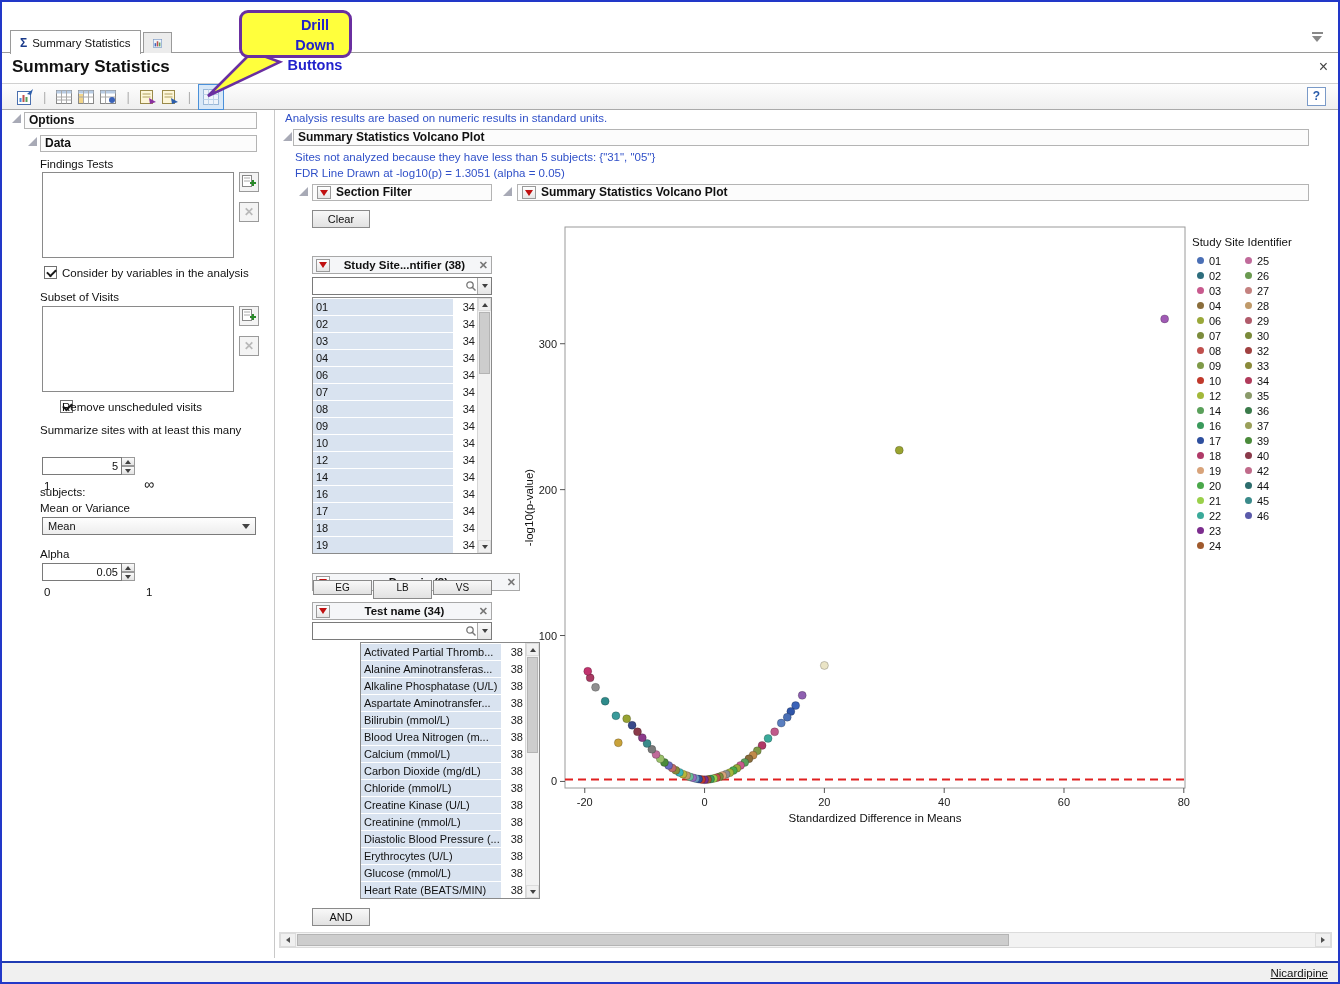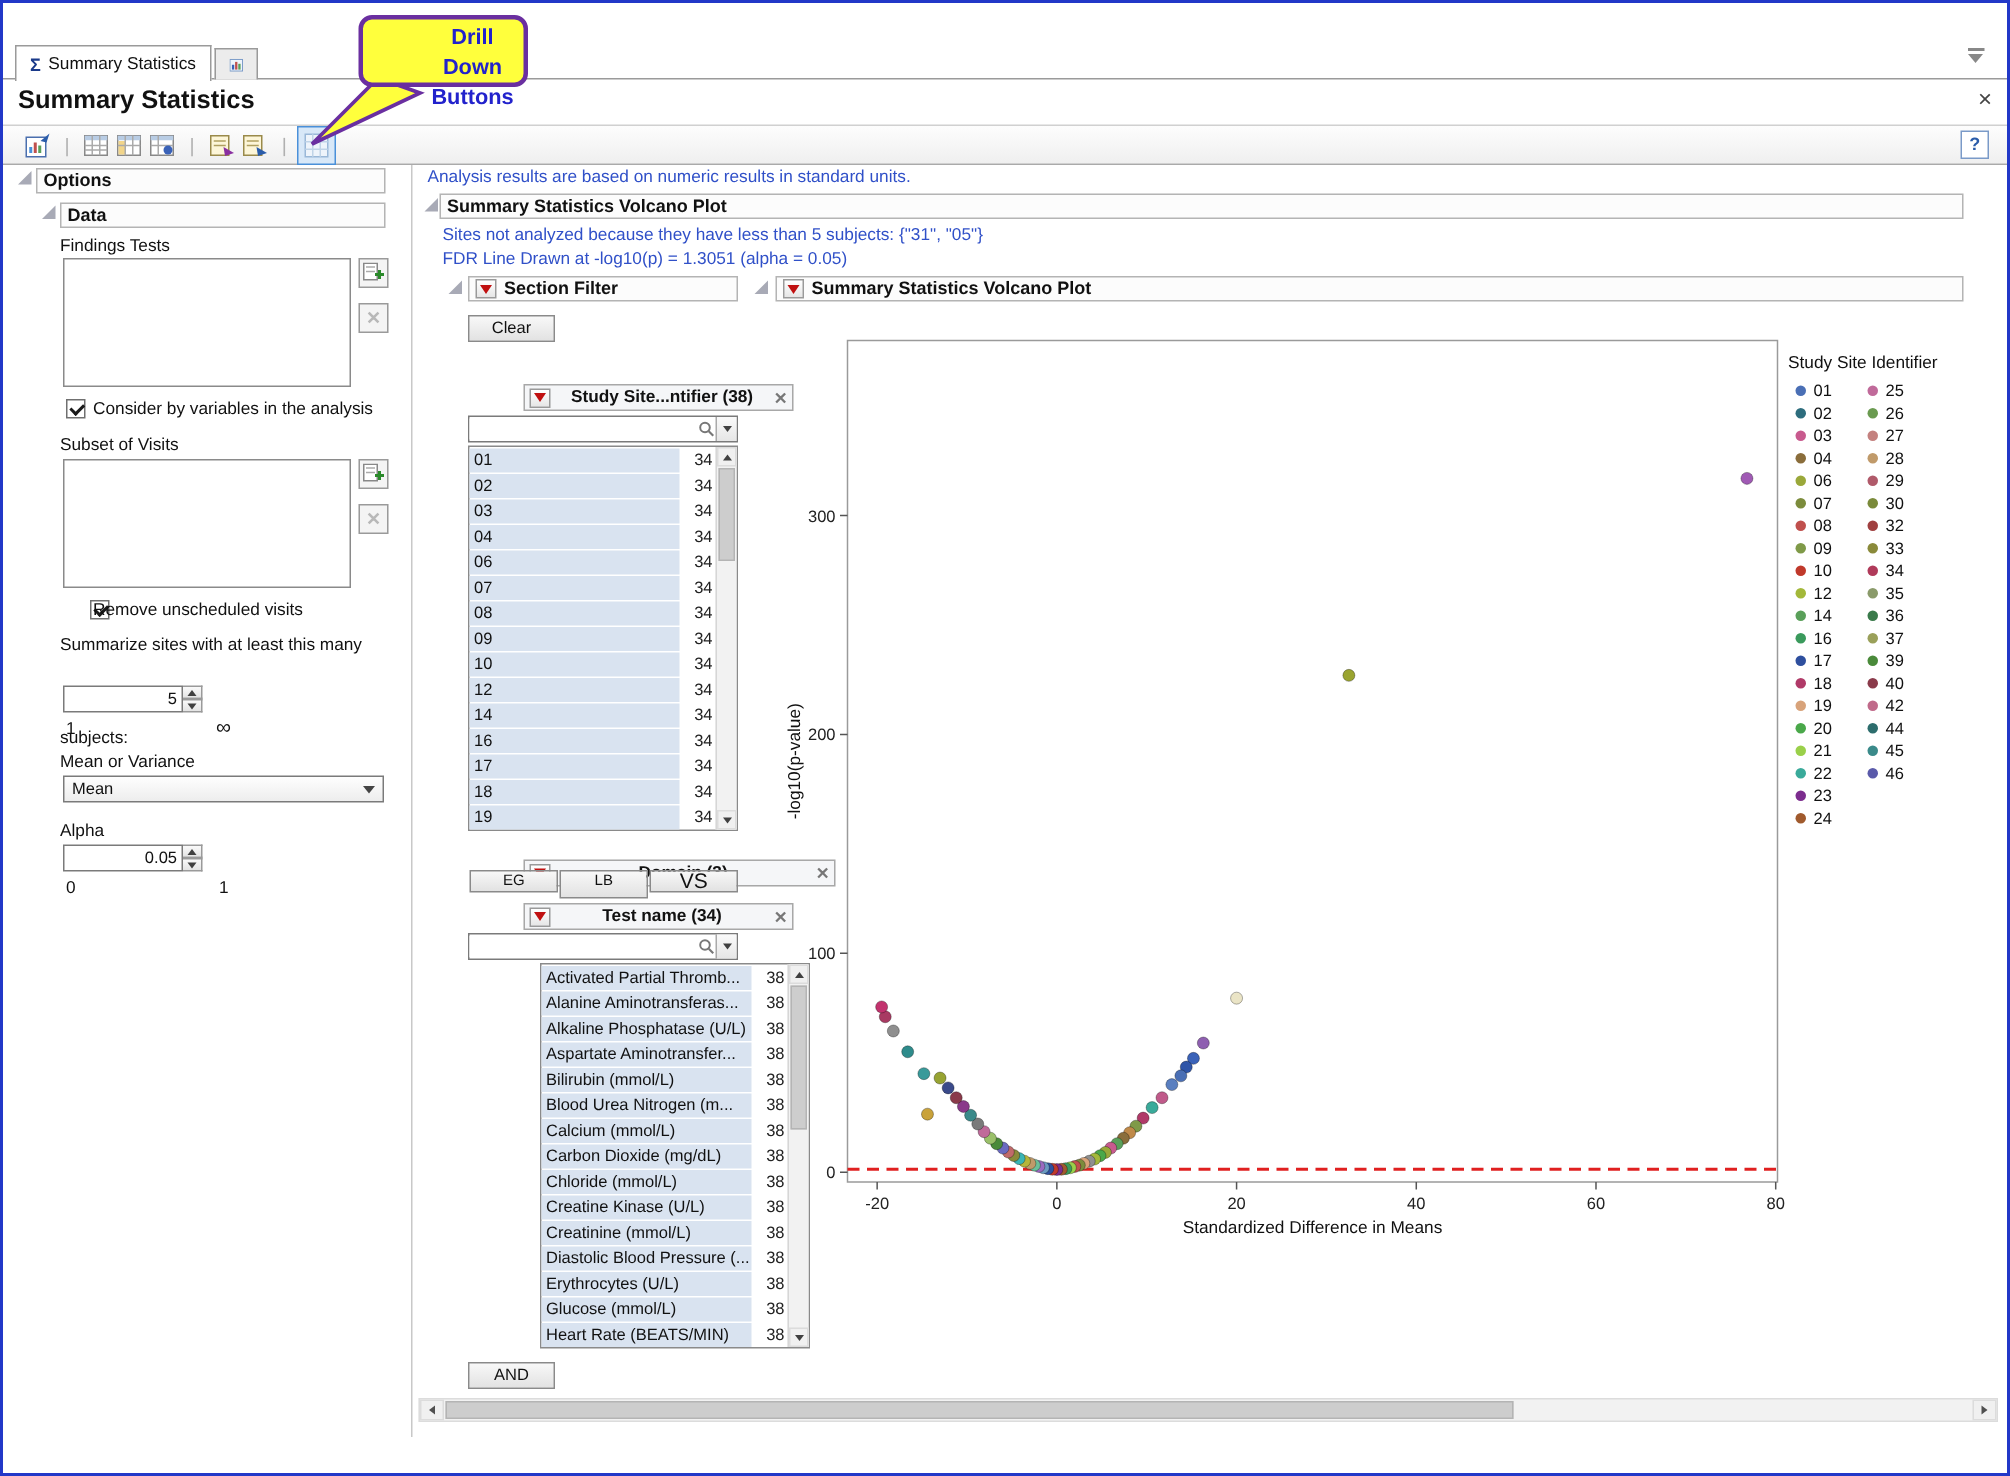--- a/index.html
+++ b/index.html
@@ -51,21 +51,21 @@
   .spin { display:flex; }
   .num { width:80px; height:18px; border:1px solid #7a7a7a; background:#fff; font-size:11px; text-align:right; padding-right:3px; line-height:16px; }
   .spinbtns { width:13px; height:18px; display:flex; flex-direction:column; }
   .spinbtns div { flex:1; border:1px solid #9a9a9a; border-left:none; background:linear-gradient(#fafafa,#e4e4e4); display:flex; align-items:center; justify-content:center; }
   .tri-u { width:0; height:0; border-left:3px solid transparent; border-right:3px solid transparent; border-bottom:4px solid #404040; }
   .tri-d { width:0; height:0; border-left:3px solid transparent; border-right:3px solid transparent; border-top:4px solid #404040; }
   .tri-l { width:0; height:0; border-top:3px solid transparent; border-bottom:3px solid transparent; border-right:4px solid #505050; }
   .tri-r { width:0; height:0; border-top:3px solid transparent; border-bottom:3px solid transparent; border-left:4px solid #505050; }
 
   
-  .filter-hdr { border:1px solid #a8a8a8; background:#f5f6f8; display:flex; align-items:center; height:18px; padding:0 3px;margin-left:37px; }
+  .filter-hdr { border:1px solid #a8a8a8; background:#f5f6f8; display:flex; align-items:center; height:18px; padding:0 3px; }
   .filter-hdr .t { flex:1; text-align:center; font-weight:bold; font-size:11.5px; white-space:nowrap; overflow:hidden; }
   .filter-x { color:#777; font-size:11px; font-weight:bold; }
   .searchbox { border:1px solid #7a7a7a; background:#fff; height:18px; display:flex; align-items:center; }
   .searchbox input { flex:1; border:none; outline:none; height:14px; font-size:11px; padding-left:3px; min-width:0; font-family:"Liberation Sans",sans-serif; }
   .combo-arrow { width:14px; height:16px; border-left:1px solid #aaa; background:linear-gradient(#fafafa,#e6e6e6); display:flex; align-items:center; justify-content:center; }
 
   .flist { display:flex; }
   .frows { flex:1; }
   .frow { height:17px; display:flex; align-items:center; }
   .frow .bar { height:16px; background:#d9e3f0; width:140px; font-size:11px; line-height:16px; padding:0 3px; white-space:nowrap; overflow:hidden; }
@@ -403,21 +403,21 @@
     <div class="filter-hdr abs" style="left:33px; top:463px; width:208px;">
       <span class="redbtn">
           <span class="redtri"></span>
         </span>
       <span class="t">Domain (3)</span>
       <span class="filter-x">✕</span>
     </div>
     <div class="abs" style="left:34px; top:470px; display:flex;">
       <span class="btn" style="width:59px; height:15px; line-height:13px; font-size:10px;">EG</span>
       <span class="btn" style="width:59px; height:19px; line-height:13px; font-size:10px; margin-left:1px;">LB</span>
-      <span class="btn" style="width:59px; height:15px; line-height:13px; font-size:14px; margin-left:1px;">VS</span>
+      <span class="btn" style="width:59px; height:15px; line-height:13px; font-size:10px; margin-left:1px;">VS</span>
     </div>
 
     <div class="filter-hdr abs" style="left:33px; top:492px; width:180px;">
       <span class="redbtn">
           <span class="redtri"></span>
         </span>
       <span class="t">Test name (34)</span>
       <span class="filter-x">✕</span>
     </div>
     <div class="searchbox abs" style="left:33px; top:512px; width:180px;">
@@ -750,14 +750,17 @@
         </span>
       <span class="htrack">
           <span class="hthumb" style="left:1px; right:30%;"></span>
         </span>
       <span class="ha">
           <span class="tri-r"></span>
         </span>
     </div>
   </div>
 
+  <div class="statusbar">
+    <span class="status-link">Nicardipine</span>
+  </div>
 
 </div>
 
 </body></html>

